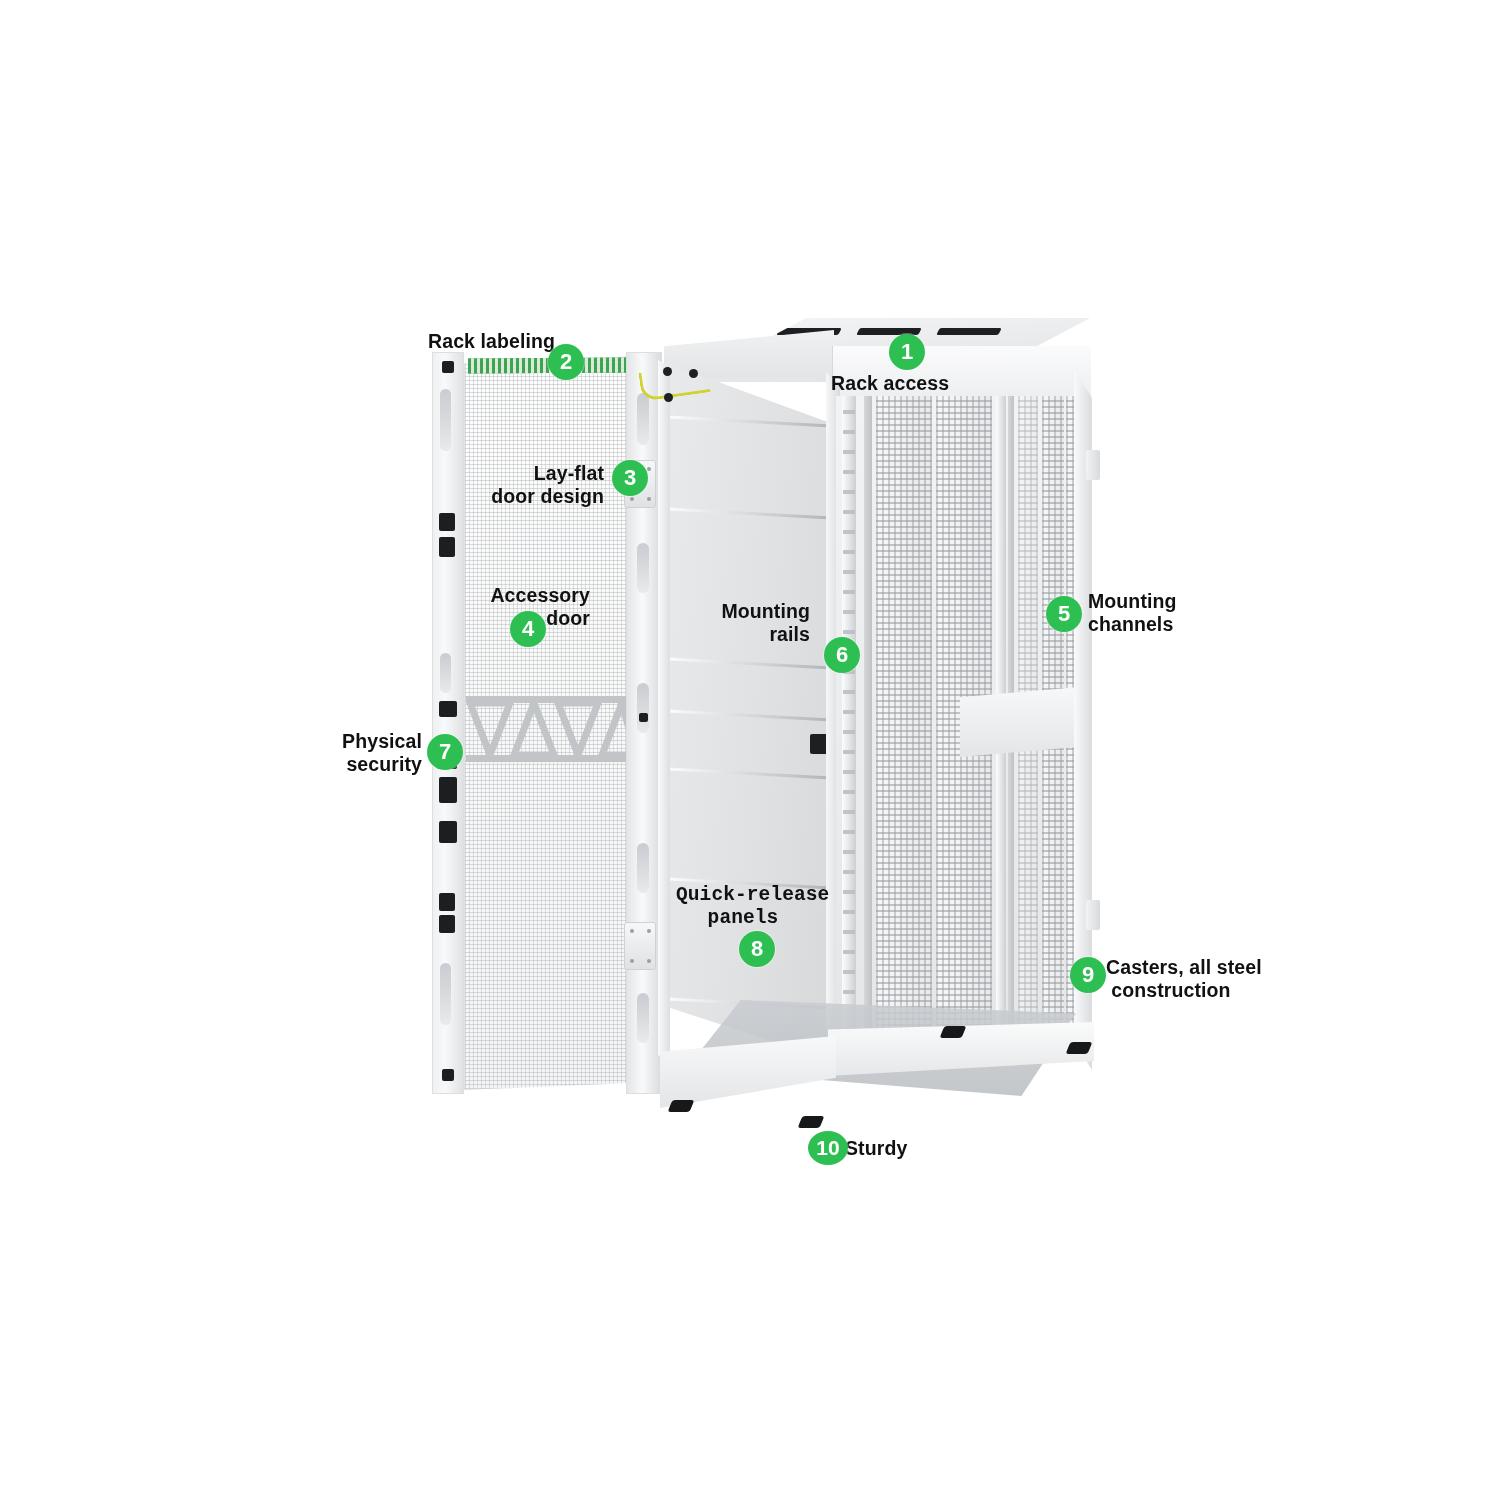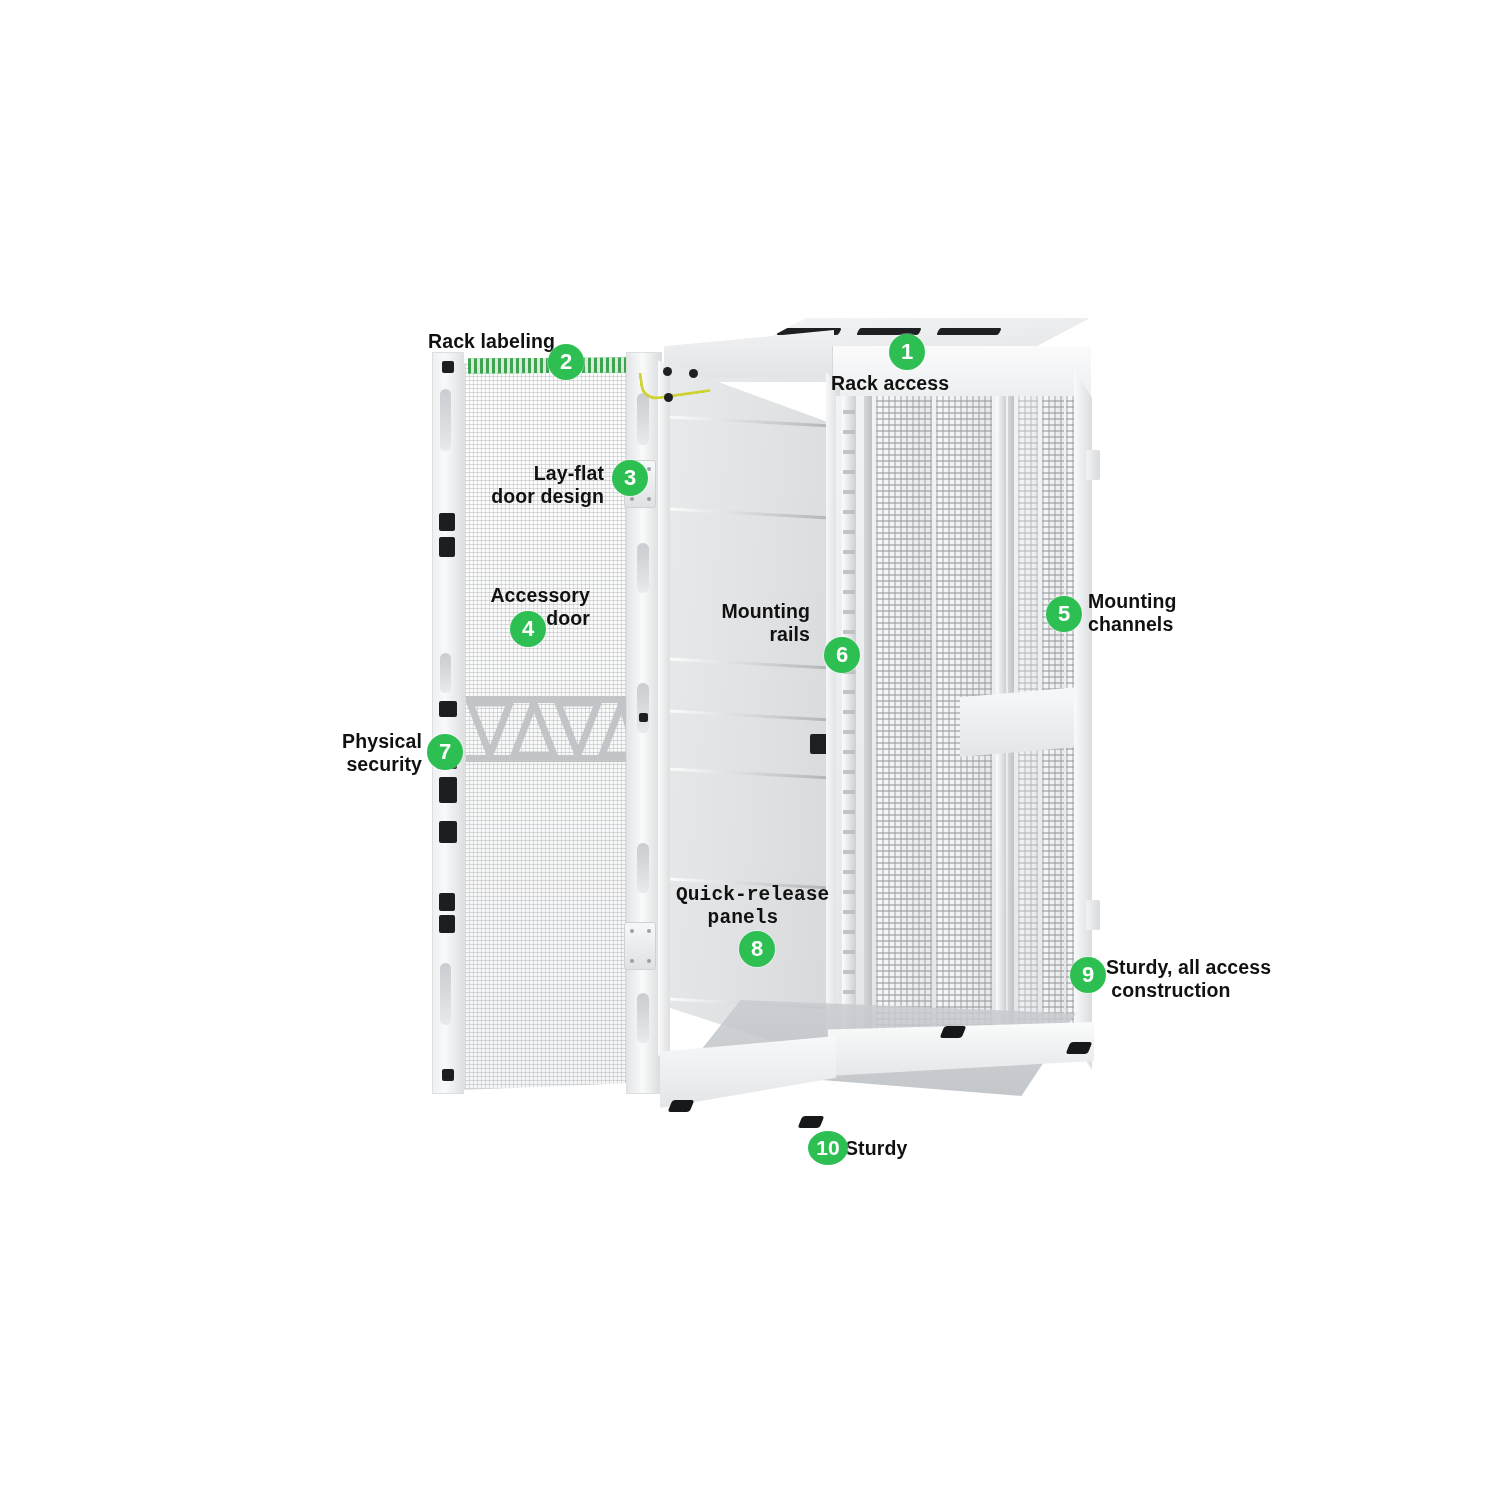--- a/index.html
+++ b/index.html
@@ -314,21 +314,21 @@
 
   <div class="lbl r" style="left:700px;top:600px;width:110px;">Mounting
 rails</div>
 
   <div class="lbl r" style="left:330px;top:730px;width:92px;">Physical
 security</div>
 
   <div class="lbl c" style="left:676px;top:884px;width:134px;font-family:Liberation Mono, monospace;">Quick-release
 panels</div>
 
-  <div class="lbl c" style="left:1106px;top:956px;width:130px;">Sturdy, all access
+  <div class="lbl c" style="left:1106px;top:956px;width:130px;">Casters, all steel
 construction</div>
 
   <div class="lbl l" style="left:845px;top:1137px;">Sturdy</div>
 
   <div class="badge d1" style="left:889px;top:334px;">1</div>
   <div class="badge d1" style="left:548px;top:344px;">2</div>
   <div class="badge d1" style="left:612px;top:460px;">3</div>
   <div class="badge d1" style="left:510px;top:611px;">4</div>
   <div class="badge d1" style="left:1046px;top:596px;">5</div>
   <div class="badge d1" style="left:824px;top:637px;">6</div>

